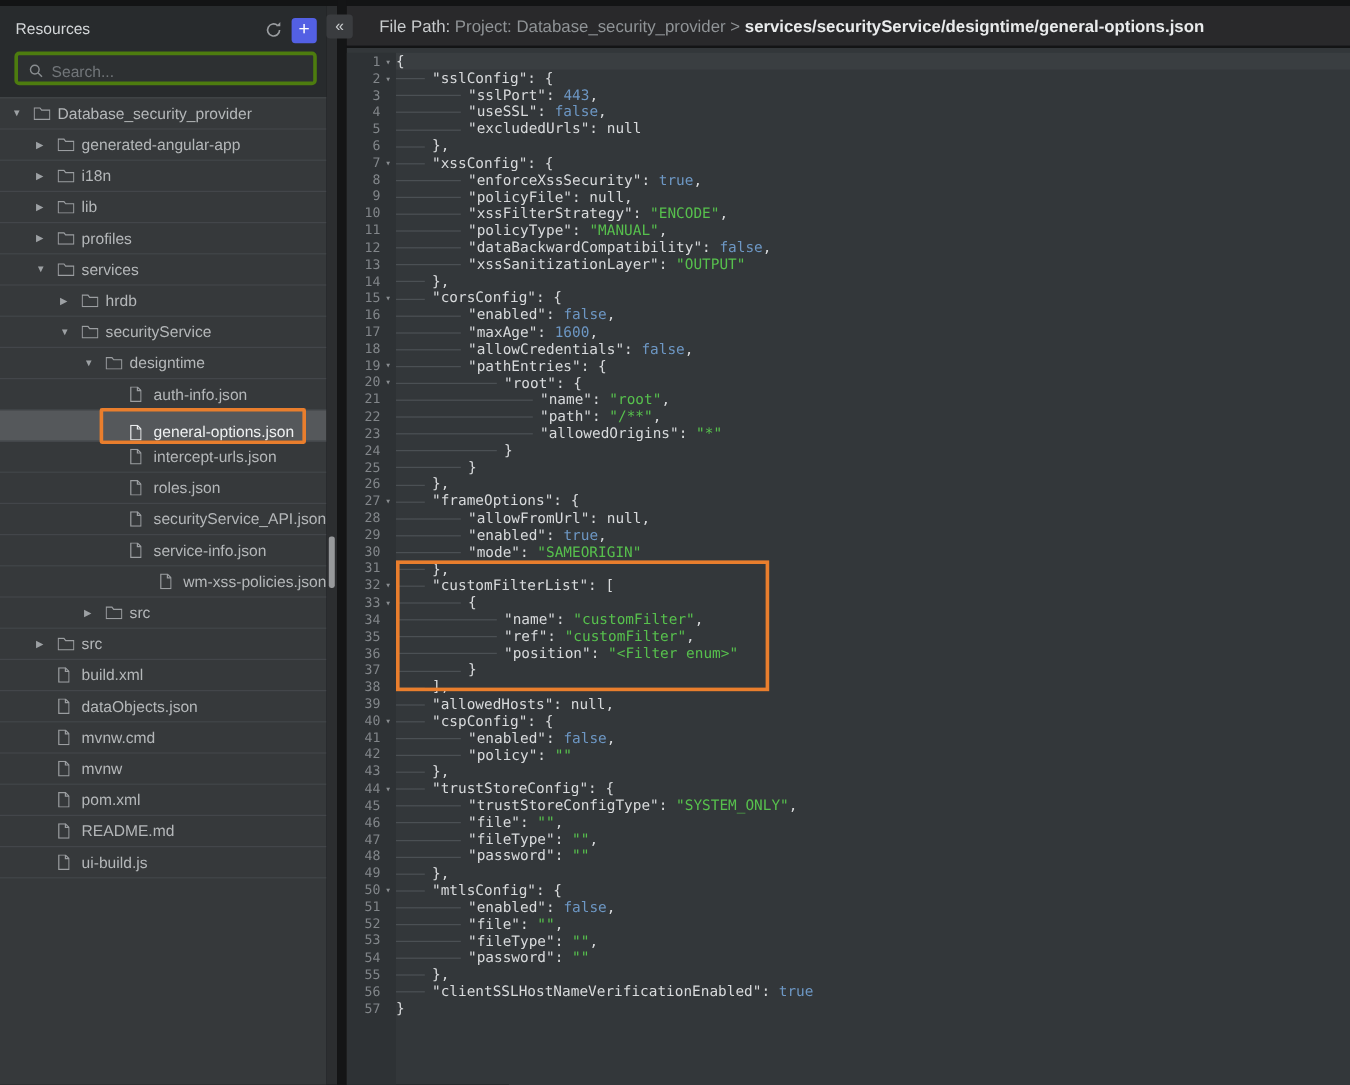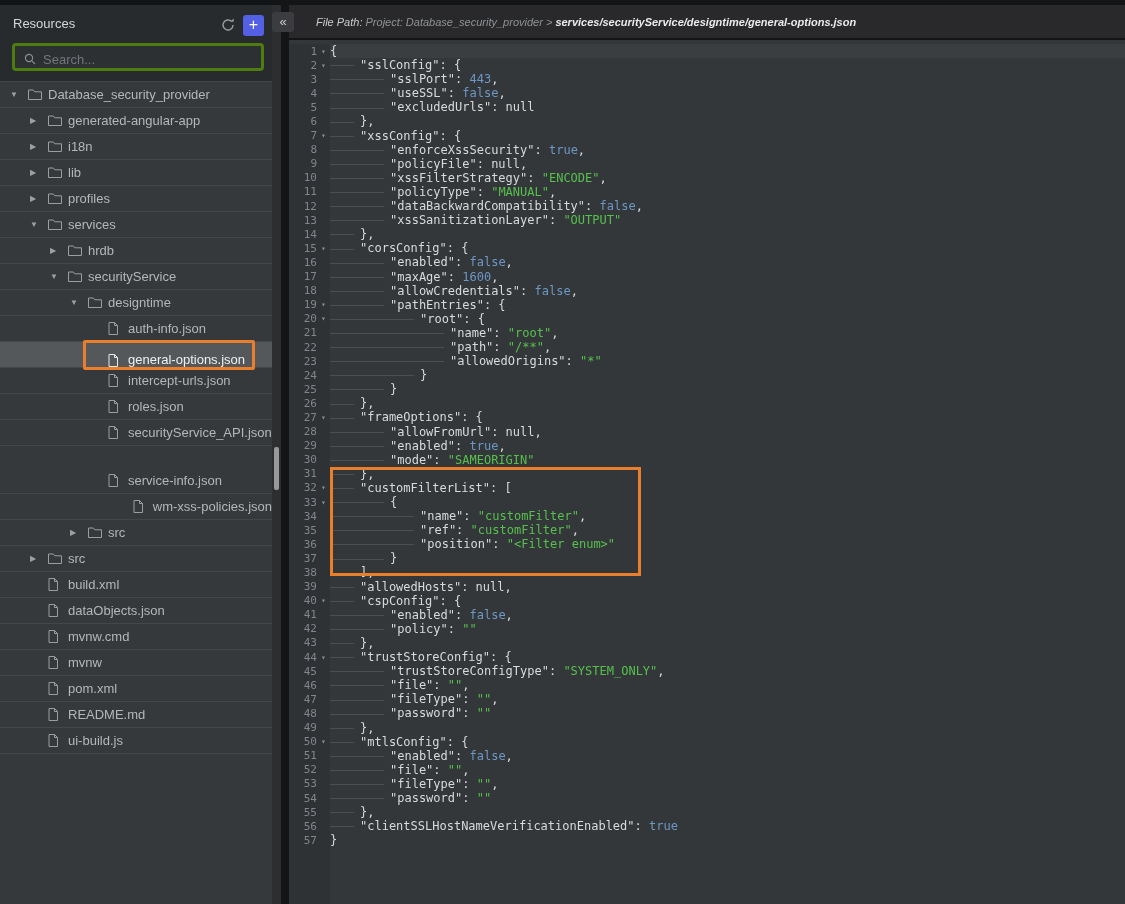--- a/index.html
+++ b/index.html
@@ -34,21 +34,21 @@
 
   
   .tree-scroll{position:absolute;left:272px;top:5px;width:9px;height:899px;background:#2c2e30;}
   .tree-scroll .thumb{position:absolute;left:2px;top:442px;width:5px;height:43px;border-radius:2px;background:#97999b;cursor:pointer;}
   .divider{position:absolute;left:281px;top:0;width:8px;height:904px;background:#141516;}
   .collapse-btn{position:absolute;left:272px;top:12px;width:22px;height:20px;background:#3a3c3f;border-radius:3px;
                 color:#cdd0d2;font-size:13px;line-height:19px;text-align:center;cursor:pointer;z-index:5;}
 
   
   .editor-head{position:absolute;left:289px;top:5px;width:836px;height:33px;background:#29292b;
-               display:flex;align-items:center;padding-left:27px;font-size:11px;white-space:pre;font-style:italic;}
+               display:flex;align-items:center;padding-left:27px;font-size:14px;white-space:pre;}
   .crumb-label{color:#c9ccce;}
   .crumb-project{color:#8f9396;}
   .crumb-path{color:#e9ebec;font-weight:bold;}
 
   .code-region{position:absolute;left:289px;top:40px;width:836px;height:864px;background:#33373a;}
   .active-band{position:absolute;left:41px;top:4px;right:0;height:14px;background:#3a3e41;}
   .gutter{position:absolute;left:0;top:4px;width:41px;bottom:0;background:#2e3235;}
   .gl{height:14.1px;display:flex;align-items:center;font-family:"DejaVu Sans Mono",monospace;}
   .gl .num{width:28px;text-align:right;font-size:11px;color:#82868a;}
   .gl .fold{width:13px;text-align:center;font-size:8px;color:#8a8e91;cursor:pointer;}
@@ -212,21 +212,21 @@
       <div class="trow" style="padding-left: 88px;">
         <span class="arrow"></span>
         <span class="ticon">
           <svg width="10" height="13" viewBox="0 0 10 13">
             <path d="M1 .5h5.5L9.5 3.5V12.5H1z" fill="none" stroke="currentColor"></path>
             <path d="M6.5 .5V3.5H9.5" fill="none" stroke="currentColor"></path>
           </svg>
         </span>
         <span class="tlabel">securityService_API.json</span>
       </div>
-      <div class="trow" style="padding-left: 88px; margin-top: 22px;">
+      <div class="trow" style="padding-left: 88px;">
         <span class="arrow"></span>
         <span class="ticon">
           <svg width="10" height="13" viewBox="0 0 10 13">
             <path d="M1 .5h5.5L9.5 3.5V12.5H1z" fill="none" stroke="currentColor"></path>
             <path d="M6.5 .5V3.5H9.5" fill="none" stroke="currentColor"></path>
           </svg>
         </span>
         <span class="tlabel">service-info.json</span>
       </div>
       <div class="trow" style="padding-left: 88px; justify-content: flex-end;">

